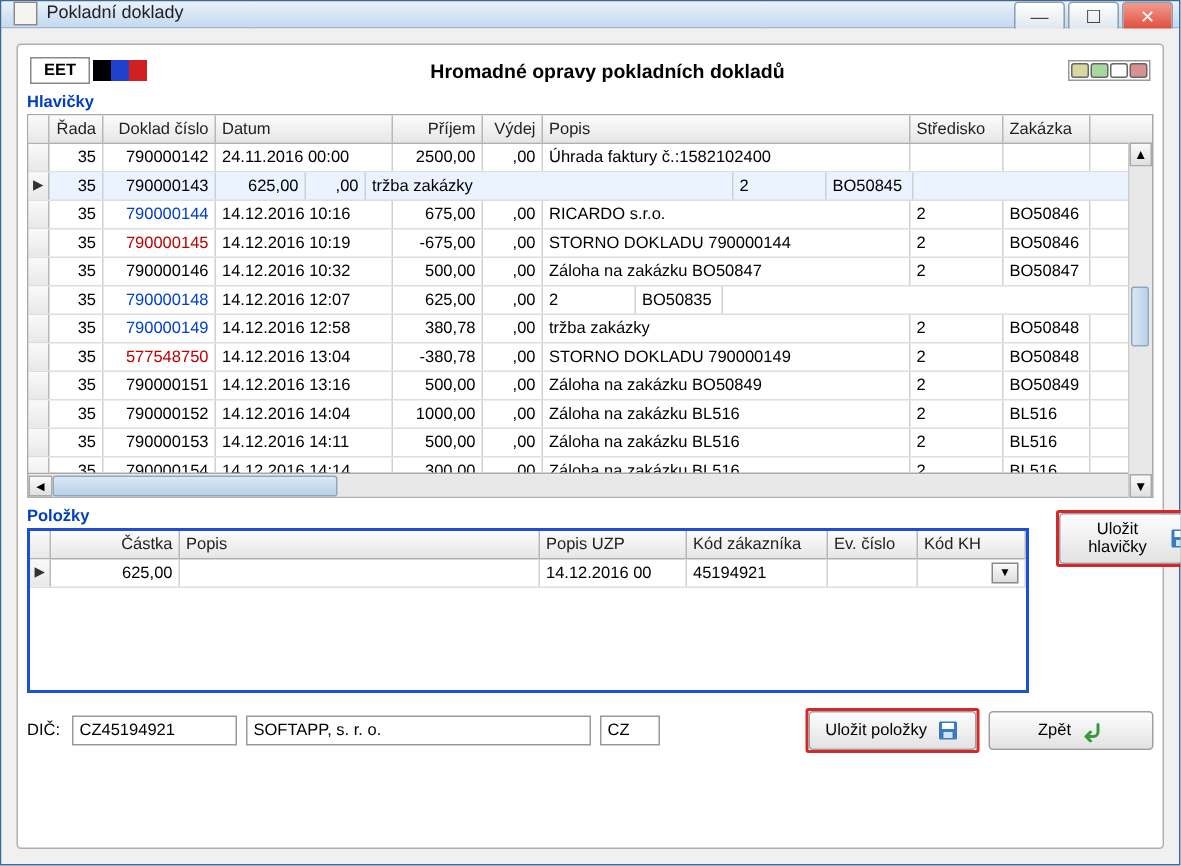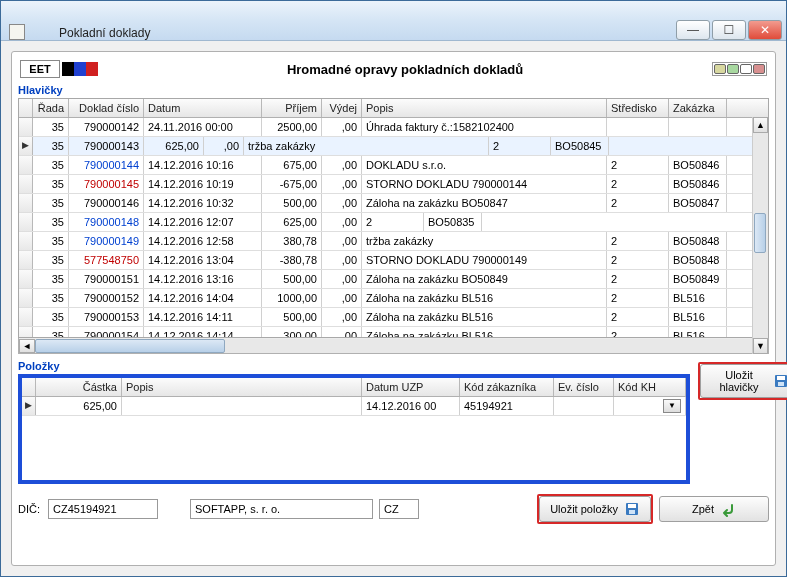--- a/index.html
+++ b/index.html
@@ -1,19 +1,19 @@
 <!DOCTYPE html>
 <html><head>
 <meta charset="utf-8">
 <style>
 * { box-sizing: border-box; margin: 0; padding: 0; font-family: Tahoma, Arial, sans-serif; font-size: 11px; }
 body { background: #5b8bb8; width: 787px; height: 577px; overflow: hidden; }
 
 .window { width: 787px; height: 577px; background: #f0f0f0; border: 1px solid #3b6a99; display: flex; flex-direction: column; }
-.titlebar { height: 40px; background: linear-gradient(to bottom, #ebf3fb 0%, #d5e5f5 50%, #c5daf0 100%); border-bottom: 1px solid #a0b8d0; display: flex; align-items: flex-end; padding: 0 4px 0 8px; gap: 28px; }
+.titlebar { height: 18px; background: linear-gradient(to bottom, #ebf3fb 0%, #d5e5f5 50%, #c5daf0 100%); border-bottom: 1px solid #a0b8d0; display: flex; align-items: flex-start; padding: 0 4px 0 8px; }
 .titlebar .appicon { width: 16px; height: 16px; background: #f5f5f0; border: 1px solid #888; margin-right: 6px; }
 .titlebar .title { flex: 1; color: #222; font-size: 12px; }
 .winbtns { display: flex; gap: 2px; }
 .winbtn { width: 34px; height: 20px; border: 1px solid #8f9ea8; border-radius: 3px; display: flex; align-items: center; justify-content: center; font-size: 12px; color: #444; background: linear-gradient(to bottom, #fff, #dde6ee); }
 .winbtn.close { background: linear-gradient(to bottom, #f29b8f, #e04b3a); color: #fff; }
 
 .content { flex: 1; background: #f0f0f0; padding: 10px; display: flex; flex-direction: column; }
 .panel { flex: 1; background: #fff; border: 1px solid #b0b0b0; border-radius: 3px; padding: 6px 6px 8px 6px; display: flex; flex-direction: column; }
 
 .topbar { display: flex; align-items: center; padding: 2px 2px 6px 2px; }
@@ -50,28 +50,28 @@
 .hscroll { height: 16px; background: #ececec; border: 1px solid #b0b0b0; border-top: none; display: flex; align-items: center; }
 .hscroll .arrow { width: 16px; height: 14px; background: linear-gradient(#fafafa,#e0e0e0); border: 1px solid #aaa; font-size: 9px; text-align: center; line-height: 12px; }
 .hscroll .track { flex: 1; background: #e8e8e8; height: 14px; position: relative; }
 .hscroll .thumb { position: absolute; left: 0; top: 0; width: 190px; height: 14px; background: linear-gradient(#dce8f5,#b8d0e8); border: 1px solid #8fa8c0; border-radius: 2px; }
 
 .vscroll { position: absolute; right: 1px; top: 19px; bottom: 0; width: 16px; background: #ececec; display: flex; flex-direction: column; border-left:1px solid #ccc; }
 .vscroll .arrow { height: 16px; background: linear-gradient(#fafafa,#e0e0e0); border: 1px solid #aaa; font-size: 9px; text-align: center; line-height: 14px; }
 .vscroll .track { flex: 1; background: #e8e8e8; position: relative; }
 .vscroll .thumb { position: absolute; left: 1px; top: 80px; width: 12px; height: 40px; background: linear-gradient(to right,#dce8f5,#b8d0e8); border: 1px solid #8fa8c0; border-radius: 2px; }
 
-.midrow { display: flex; align-items: flex-start; margin-top: 6px; gap: 8px; }
+.midrow { display: flex; align-items: flex-start; margin-top: 6px; gap: 18px; }
 .polsec { flex: 1; }
 
 .redbox { border: 2px solid #d62828; border-radius: 2px; display: inline-block; }
 .btn { background: linear-gradient(to bottom,#fdfdfd,#e2e2e2); border: 1px solid #9f9f9f; border-radius: 3px; padding: 4px 10px; display: inline-flex; align-items: center; gap: 6px; min-width: 100px; justify-content: center; cursor: pointer; }
 .btn .icon { width: 16px; height: 16px; }
 
-.grid2 { border: 4px solid #1d4ed8; background: #fff; height: 110px; display: flex; flex-direction: column; }
+.grid2 { border: 2px solid #1d4ed8; background: #fff; height: 110px; display: flex; flex-direction: column; }
 .g2rows { flex: 1; }
 .c2-castka { width: 86px; text-align: right; }
 .c2-popis { width: 240px; }
 .c2-uzp { width: 98px; }
 .c2-zak { width: 94px; }
 .c2-ev { width: 60px; }
 .c2-kh { width: 72px; }
 
 .khcell { display: flex; justify-content: flex-end; align-items: center; }
 .khbtn { width: 18px; height: 14px; border: 1px solid #888; background: linear-gradient(#fafafa,#ddd); font-size: 8px; text-align: center; line-height: 12px; }
@@ -157,21 +157,21 @@
                 <div class="gcell c-str">2</div>
                 <div class="gcell c-zak">BO50845</div>
               </div>
               <div class="grow">
                 <div class="marker"></div>
                 <div class="gcell c-rada num">35</div>
                 <div class="gcell c-dokl num blue">790000144</div>
                 <div class="gcell c-datum">14.12.2016 10:16</div>
                 <div class="gcell c-prijem num">675,00</div>
                 <div class="gcell c-vydej num">,00</div>
-                <div class="gcell c-popis">DOKLADU s.r.o.</div>
+                <div class="gcell c-popis">RICARDO s.r.o.</div>
                 <div class="gcell c-str">2</div>
                 <div class="gcell c-zak">BO50846</div>
               </div>
               <div class="grow">
                 <div class="marker"></div>
                 <div class="gcell c-rada num">35</div>
                 <div class="gcell c-dokl num red">790000145</div>
                 <div class="gcell c-datum">14.12.2016 10:19</div>
                 <div class="gcell c-prijem num">-675,00</div>
                 <div class="gcell c-vydej num">,00</div>
@@ -285,21 +285,21 @@
       </div>
 
       <div class="midrow">
         <div class="polsec">
           <div class="sectlabel">Položky</div>
           <div class="grid2">
             <div class="ghead">
               <div class="marker hcell" style="width:14px"></div>
               <div class="hcell c2-castka">Částka</div>
               <div class="hcell c2-popis">Popis</div>
-              <div class="hcell c2-uzp">Datum UZP</div>
+              <div class="hcell c2-uzp">Popis UZP</div>
               <div class="hcell c2-zak">Kód zákazníka</div>
               <div class="hcell c2-ev">Ev. číslo</div>
               <div class="hcell c2-kh">Kód KH</div>
             </div>
             <div class="g2rows" id="rows2">
                 <div class="grow">
                   <div class="marker">▶</div>
                   <div class="gcell c2-castka num">625,00</div>
                   <div class="gcell c2-popis"></div>
                   <div class="gcell c2-uzp">14.12.2016 00</div>
@@ -324,21 +324,21 @@
                   </svg>
               </span>
             </button>
           </span>
         </div>
       </div>
 
       <div class="bottombar">
         <label>DIČ:</label>
         <input class="txtin" style="width: 110px;" value="CZ45194921">
-        <input class="txtin" style="width: 183px; margin-left: 26px;" value="SOFTAPP, s. r. o.">
+        <input class="txtin" style="width: 230px;" value="SOFTAPP, s. r. o.">
         <input class="txtin" style="width: 40px;" value="CZ">
         <span class="spacer"></span>
         <span class="redbox">
           <button class="btn">
             <span>Uložit položky</span>
             <span>
               <svg class="icon" viewBox="0 0 16 16">
                   <rect x="2" y="2" width="12" height="12" fill="#3a7ac0" rx="1"></rect>
                   <rect x="4" y="3" width="8" height="4" fill="#fff"></rect>
                   <rect x="5" y="9" width="6" height="4" fill="#cfe3f7"></rect>

